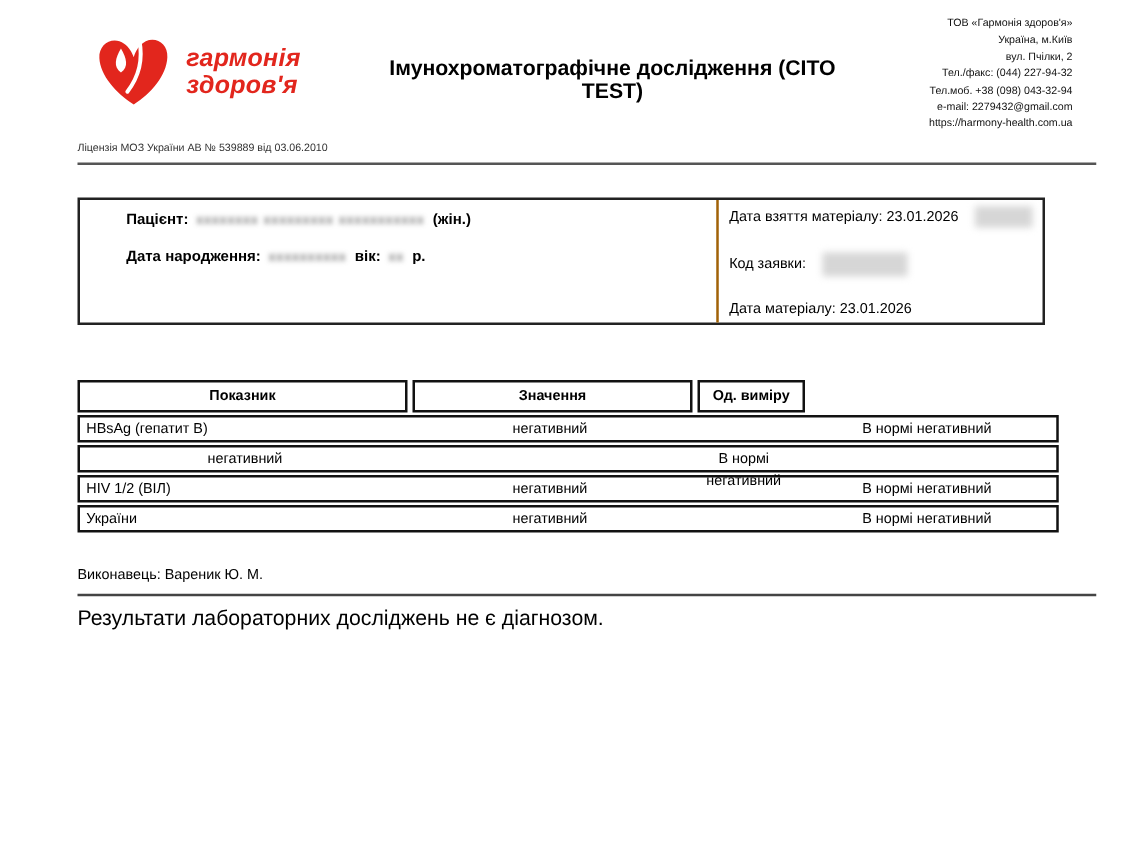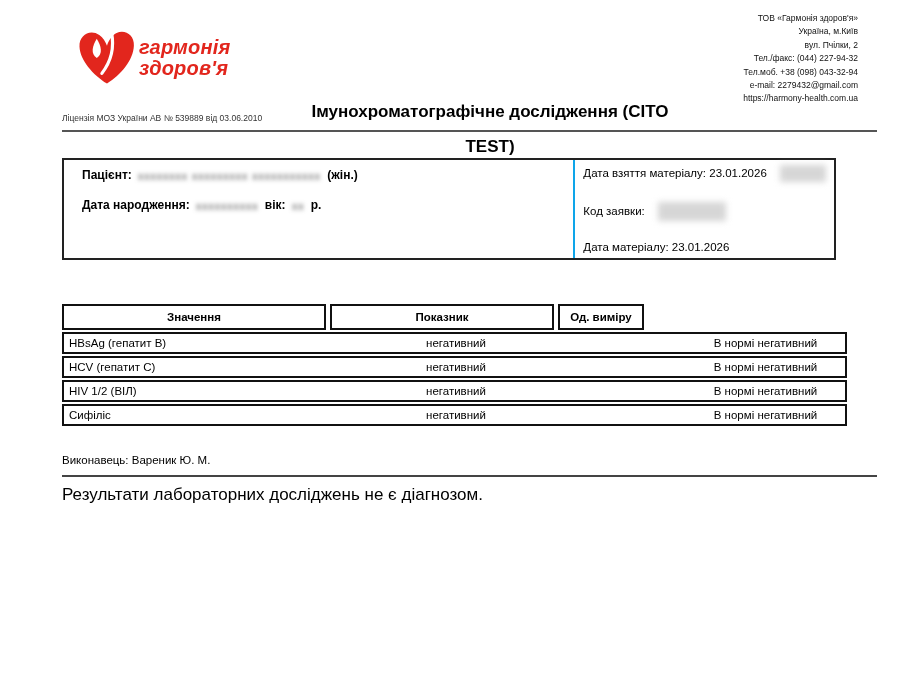--- a/index.html
+++ b/index.html
@@ -4,57 +4,57 @@
 <style>
   html,body{margin:0;padding:0;}
   body{
     width:900px;height:687px;background:#ffffff;position:relative;
     font-family:"Liberation Sans","DejaVu Sans",sans-serif;color:#000;
     -webkit-font-smoothing:antialiased;
   }
   .abs{position:absolute;}
 
   
-  .logo{left:75px;top:26px;display:flex;align-items:center;}
+  .logo{left:75px;top:26px;display:flex;align-items:center;gap:10px;}
   .logo svg{width:64px;height:64px;display:block;}
   .logo-text{color:#e2261d;font-weight:bold;font-style:italic;
     font-size:20px;line-height:21px;letter-spacing:.2px;}
   .doc-title{left:290px;top:46px;width:400px;text-align:center;
-    font-size:17px;font-weight:bold;line-height:35px;margin-top:48px;}
+    font-size:17px;font-weight:bold;line-height:18px;}
   .contact{right:42px;top:12px;text-align:right;font-size:8.5px;
     line-height:13.4px;color:#111;}
   .license{left:62px;top:113px;font-size:8.5px;color:#333;}
   .rule{left:62px;width:815px;height:0;border-top:2px solid #555;}
   .rule-1{top:130px;}
   .rule-2{top:475px;border-top-color:#444;}
 
   
   .info-box{left:62px;top:158px;width:774px;height:102px;
     border:2px solid #222;display:flex;box-sizing:border-box;}
-  .info-left{width:522px;border-right:2px solid #0ea5e9;box-sizing:border-box;
-    padding:8px 18px;font-size:12px;}
+  .info-left{width:522px;border-right:2px solid #a16207;box-sizing:border-box;
+    padding:8px 5px;font-size:12px;margin-left:32px;}
   .info-left .line{margin-bottom:16px;white-space:nowrap;}
   .lbl{font-weight:bold;}
   .blur-text{display:inline-block;filter:blur(2.2px);color:#4a4a4a;
     font-size:10.5px;letter-spacing:1px;vertical-align:middle;margin:0 3px;}
   .info-right{flex:1;padding:5px 8px;font-size:11.5px;display:flex;
     flex-direction:column;justify-content:space-between;box-sizing:border-box;}
   .info-right .line{white-space:nowrap;}
   .redact-box{display:inline-block;background:#d6d6d6;filter:blur(3px);
     vertical-align:middle;margin-left:10px;}
   .redact-time{width:46px;height:17px;}
   .redact-code{width:68px;height:19px;}
 
   
   .rtable{left:62px;top:304px;width:785px;}
   .thead{display:grid;grid-template-columns:264px 224px 86px 1fr;gap:4px;}
   .th{border:2px solid #111;box-sizing:border-box;height:26px;line-height:22px;
     text-align:center;font-weight:bold;font-size:11.5px;}
   .trow{margin-top:2px;border:2px solid #111;box-sizing:border-box;height:22px;
-    display:grid;grid-template-columns:264px 224px 86px 1fr;gap:16px;
+    display:grid;grid-template-columns:264px 224px 86px 1fr;gap:0;
     font-size:11.5px;line-height:18px;}
   .td-name{padding-left:5px;text-align:left;white-space:nowrap;}
   .td-c{text-align:center;}
 
   
   .executor{left:62px;top:454px;font-size:11.5px;}
   .disclaimer{left:62px;top:485px;font-size:17px;}
 </style>
 </head>
 <body>
@@ -117,45 +117,44 @@
     </div>
     <div class="line">
       <span>Дата матеріалу:</span>
       <span>23.01.2026</span>
     </div>
   </div>
 </div>
 
 <div class="abs rtable">
   <div class="thead">
+    <div class="th">Показник</div>
     <div class="th">Значення</div>
-    <div class="th">Показник</div>
     <div class="th">Од. виміру</div>
   </div>
 
   <div class="trow">
     <div class="td-name">HBsAg (гепатит B)</div>
     <div class="td-c">негативний</div>
     <div class="td-c"></div>
     <div class="td-c">В нормі негативний</div>
   </div>
   <div class="trow">
-    <div class="td-name">HCV (гепатит C)</div>
     <div class="td-c">негативний</div>
     <div class="td-c"></div>
     <div class="td-c">В нормі негативний</div>
   </div>
   <div class="trow">
     <div class="td-name">HIV 1/2 (ВІЛ)</div>
     <div class="td-c">негативний</div>
     <div class="td-c"></div>
     <div class="td-c">В нормі негативний</div>
   </div>
   <div class="trow">
-    <div class="td-name">Сифіліс</div>
+    <div class="td-name">України</div>
     <div class="td-c">негативний</div>
     <div class="td-c"></div>
     <div class="td-c">В нормі негативний</div>
   </div>
 </div>
 
 <div class="abs executor">Виконавець: Вареник Ю. М.</div>
 <div class="abs rule rule-2"></div>
 <div class="abs disclaimer">Результати лабораторних досліджень не є діагнозом.</div>
 

